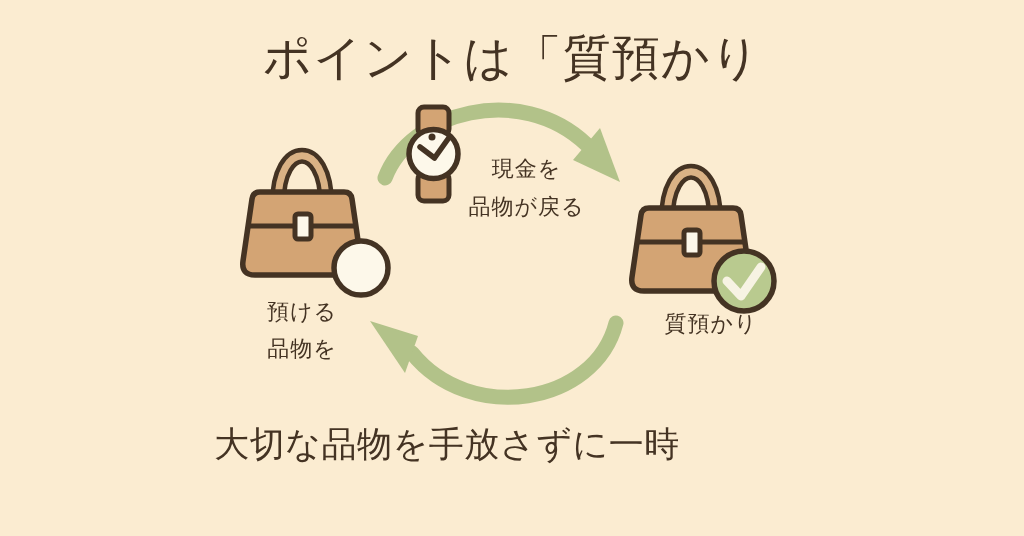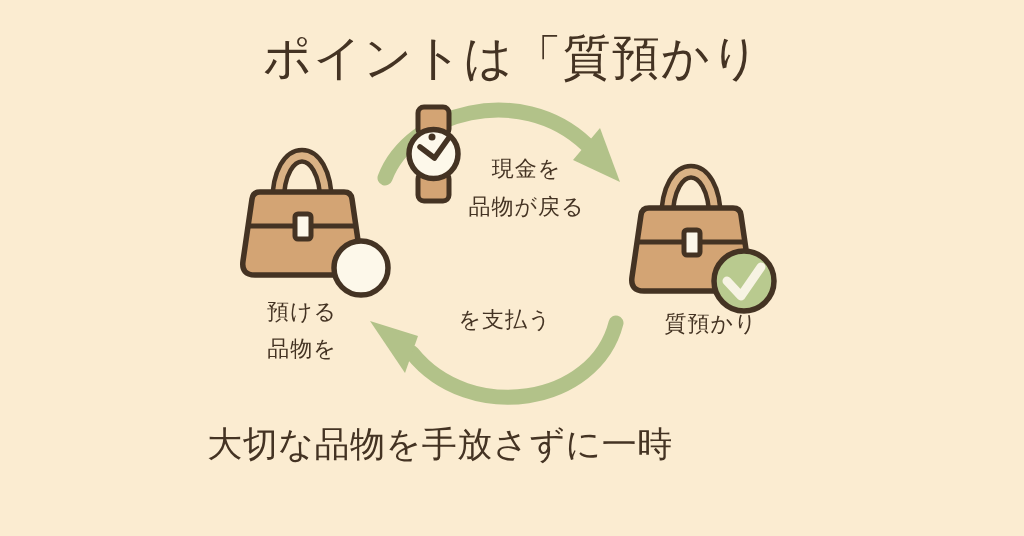--- a/index.html
+++ b/index.html
@@ -34,21 +34,21 @@
     font-size:48px;letter-spacing:1px;
   }
   .lbl{font-size:22px;letter-spacing:1px;}
   .lbl .line{display:block;}
   .lbl-receive{left:439px;top:150px;width:175px;line-height:38px;}
   .lbl-deposit{left:222px;top:293px;width:160px;line-height:37px;}
   .lbl-returns{left:611px;top:309px;width:200px;}
   .lbl-pay{left:405px;top:301px;width:200px;line-height:38px;}
   .footer{
     left:0;top:420px;width:880px;
-    font-size:35px;line-height:49px;letter-spacing:0.5px;
+    font-size:35px;line-height:49px;letter-spacing:0.5px;padding-left:7px;
   }
   .footer .line{display:block;}
   svg{position:absolute;left:0;top:0;}
   .arrow-stroke{fill:none;stroke:var(--green);stroke-width:15;stroke-linecap:round;}
   .arrow-head{fill:var(--green);stroke:none;}
   .ol{stroke:var(--brown);stroke-linejoin:round;}
   .tan{fill:var(--tan);}
   .cream{fill:var(--cream);}
 </style>
 </head>
@@ -115,20 +115,19 @@
   <div class="txt lbl lbl-deposit">
     <span class="line">預ける</span>
     <span class="line">品物を</span>
   </div>
 
   <div class="txt lbl lbl-returns">
     <span class="line">質預かり</span>
   </div>
 
   <div class="txt lbl lbl-pay">
-    <span class="line">を支払う</span>
   </div>
 
   <div class="txt footer">
     <span class="line">大切な品物を手放さずに一時</span>
   </div>
 
 </div>
 
 </body></html>

